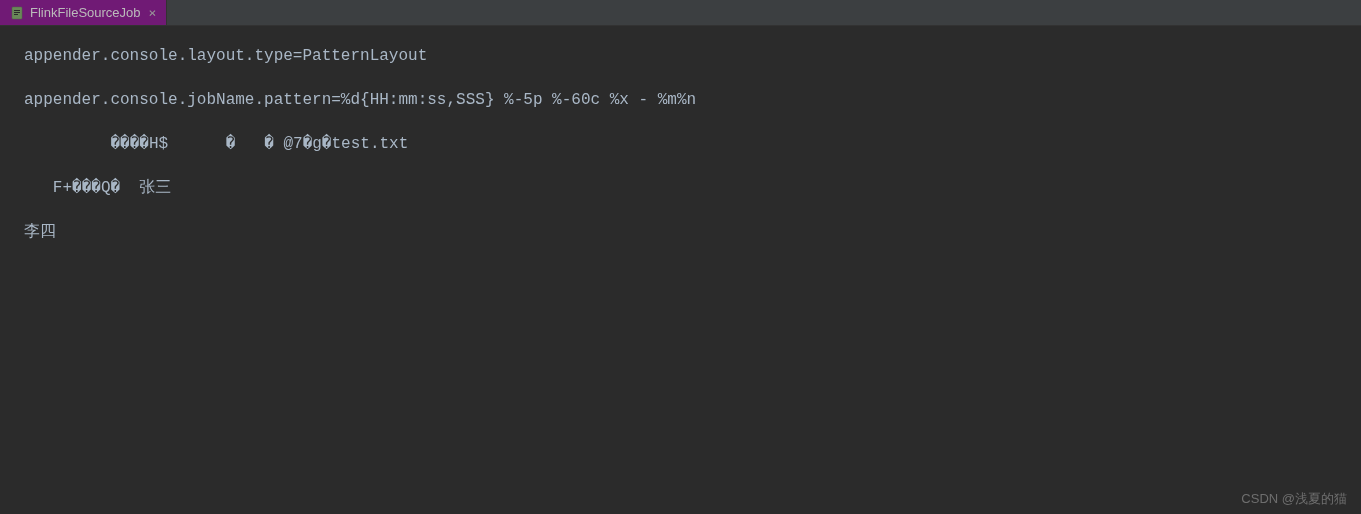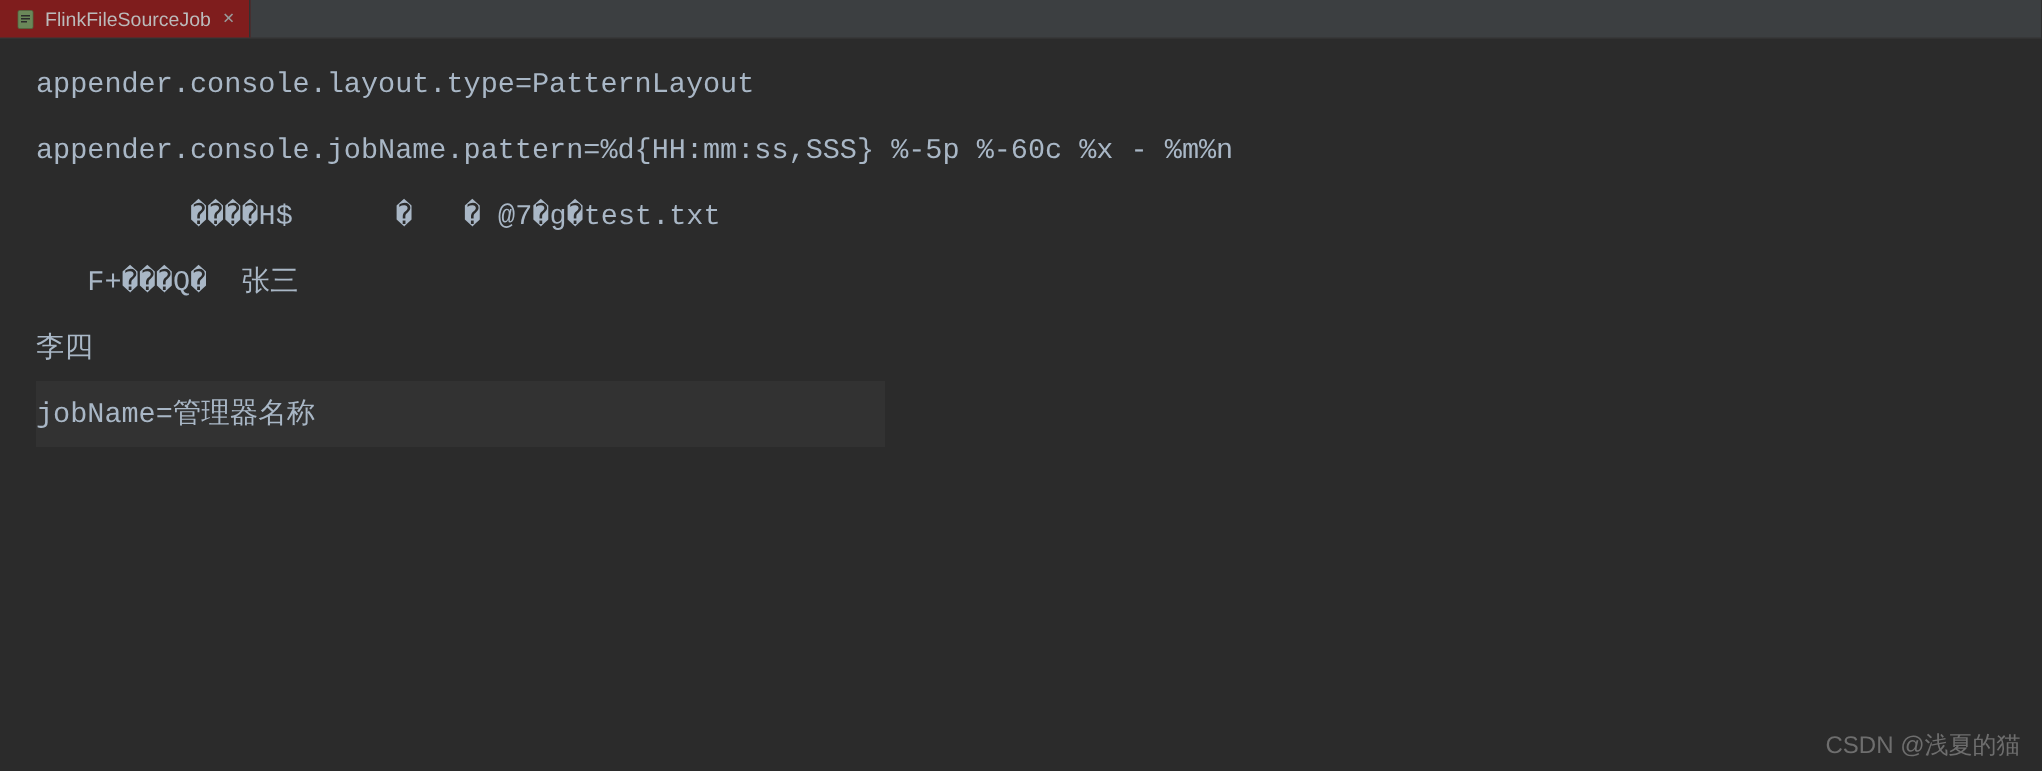--- a/index.html
+++ b/index.html
@@ -19,21 +19,21 @@
       background: #3c3f41;
       height: 26px;
       display: flex;
       align-items: stretch;
       border-bottom: 1px solid #323232;
     }
     .tab {
       display: flex;
       align-items: center;
       padding: 0 8px 0 10px;
-      background: #7f1d1d;
+      background: #701a75;
       border-right: 1px solid #323232;
       gap: 6px;
       cursor: pointer;
     }
     .tab-icon {
       width: 14px;
       height: 14px;
       display: flex;
       align-items: center;
       justify-content: center;
@@ -50,36 +50,36 @@
       padding: 0 2px;
     }
     .editor {
       background: #2b2b2b;
       padding: 8px 0 0 24px;
       height: calc(100% - 26px);
       position: relative;
     }
     .line {
       color: #a9b7c6;
-      font-size: 19px;
+      font-size: 16px;
       line-height: 44px;
       white-space: pre;
       font-family: "Consolas", "Courier New", monospace;
     }
     .line.highlighted {
       background: #323232;
       display: inline-block;
       padding-right: 380px;
     }
     .watermark {
       position: absolute;
       bottom: 6px;
       right: 14px;
       color: #6e6e6e;
-      font-size: 16px;
+      font-size: 13px;
       font-family: "Segoe UI", "Microsoft YaHei", sans-serif;
     }
   </style>
 </head>
 <body>
 
 <div class="tab-bar">
   <div class="tab">
     <span class="tab-icon">
       <svg width="14" height="14" viewBox="0 0 14 14">
@@ -93,16 +93,15 @@
     <span class="tab-close">×</span>
   </div>
 </div>
 
 <div class="editor">
   <div class="line">appender.console.layout.type=PatternLayout</div>
   <div class="line">appender.console.jobName.pattern=%d{HH:mm:ss,SSS} %-5p %-60c %x - %m%n</div>
   <div class="line">         ����H$      �   � @7�g�test.txt</div>
   <div class="line">   F+���Q�  张三</div>
   <div class="line">李四</div>
-  <div><span class="line highlighted">jobName=管理器名称</span></div>
 </div>
 
 <div class="watermark">CSDN @浅夏的猫</div>
 
 </body></html>

